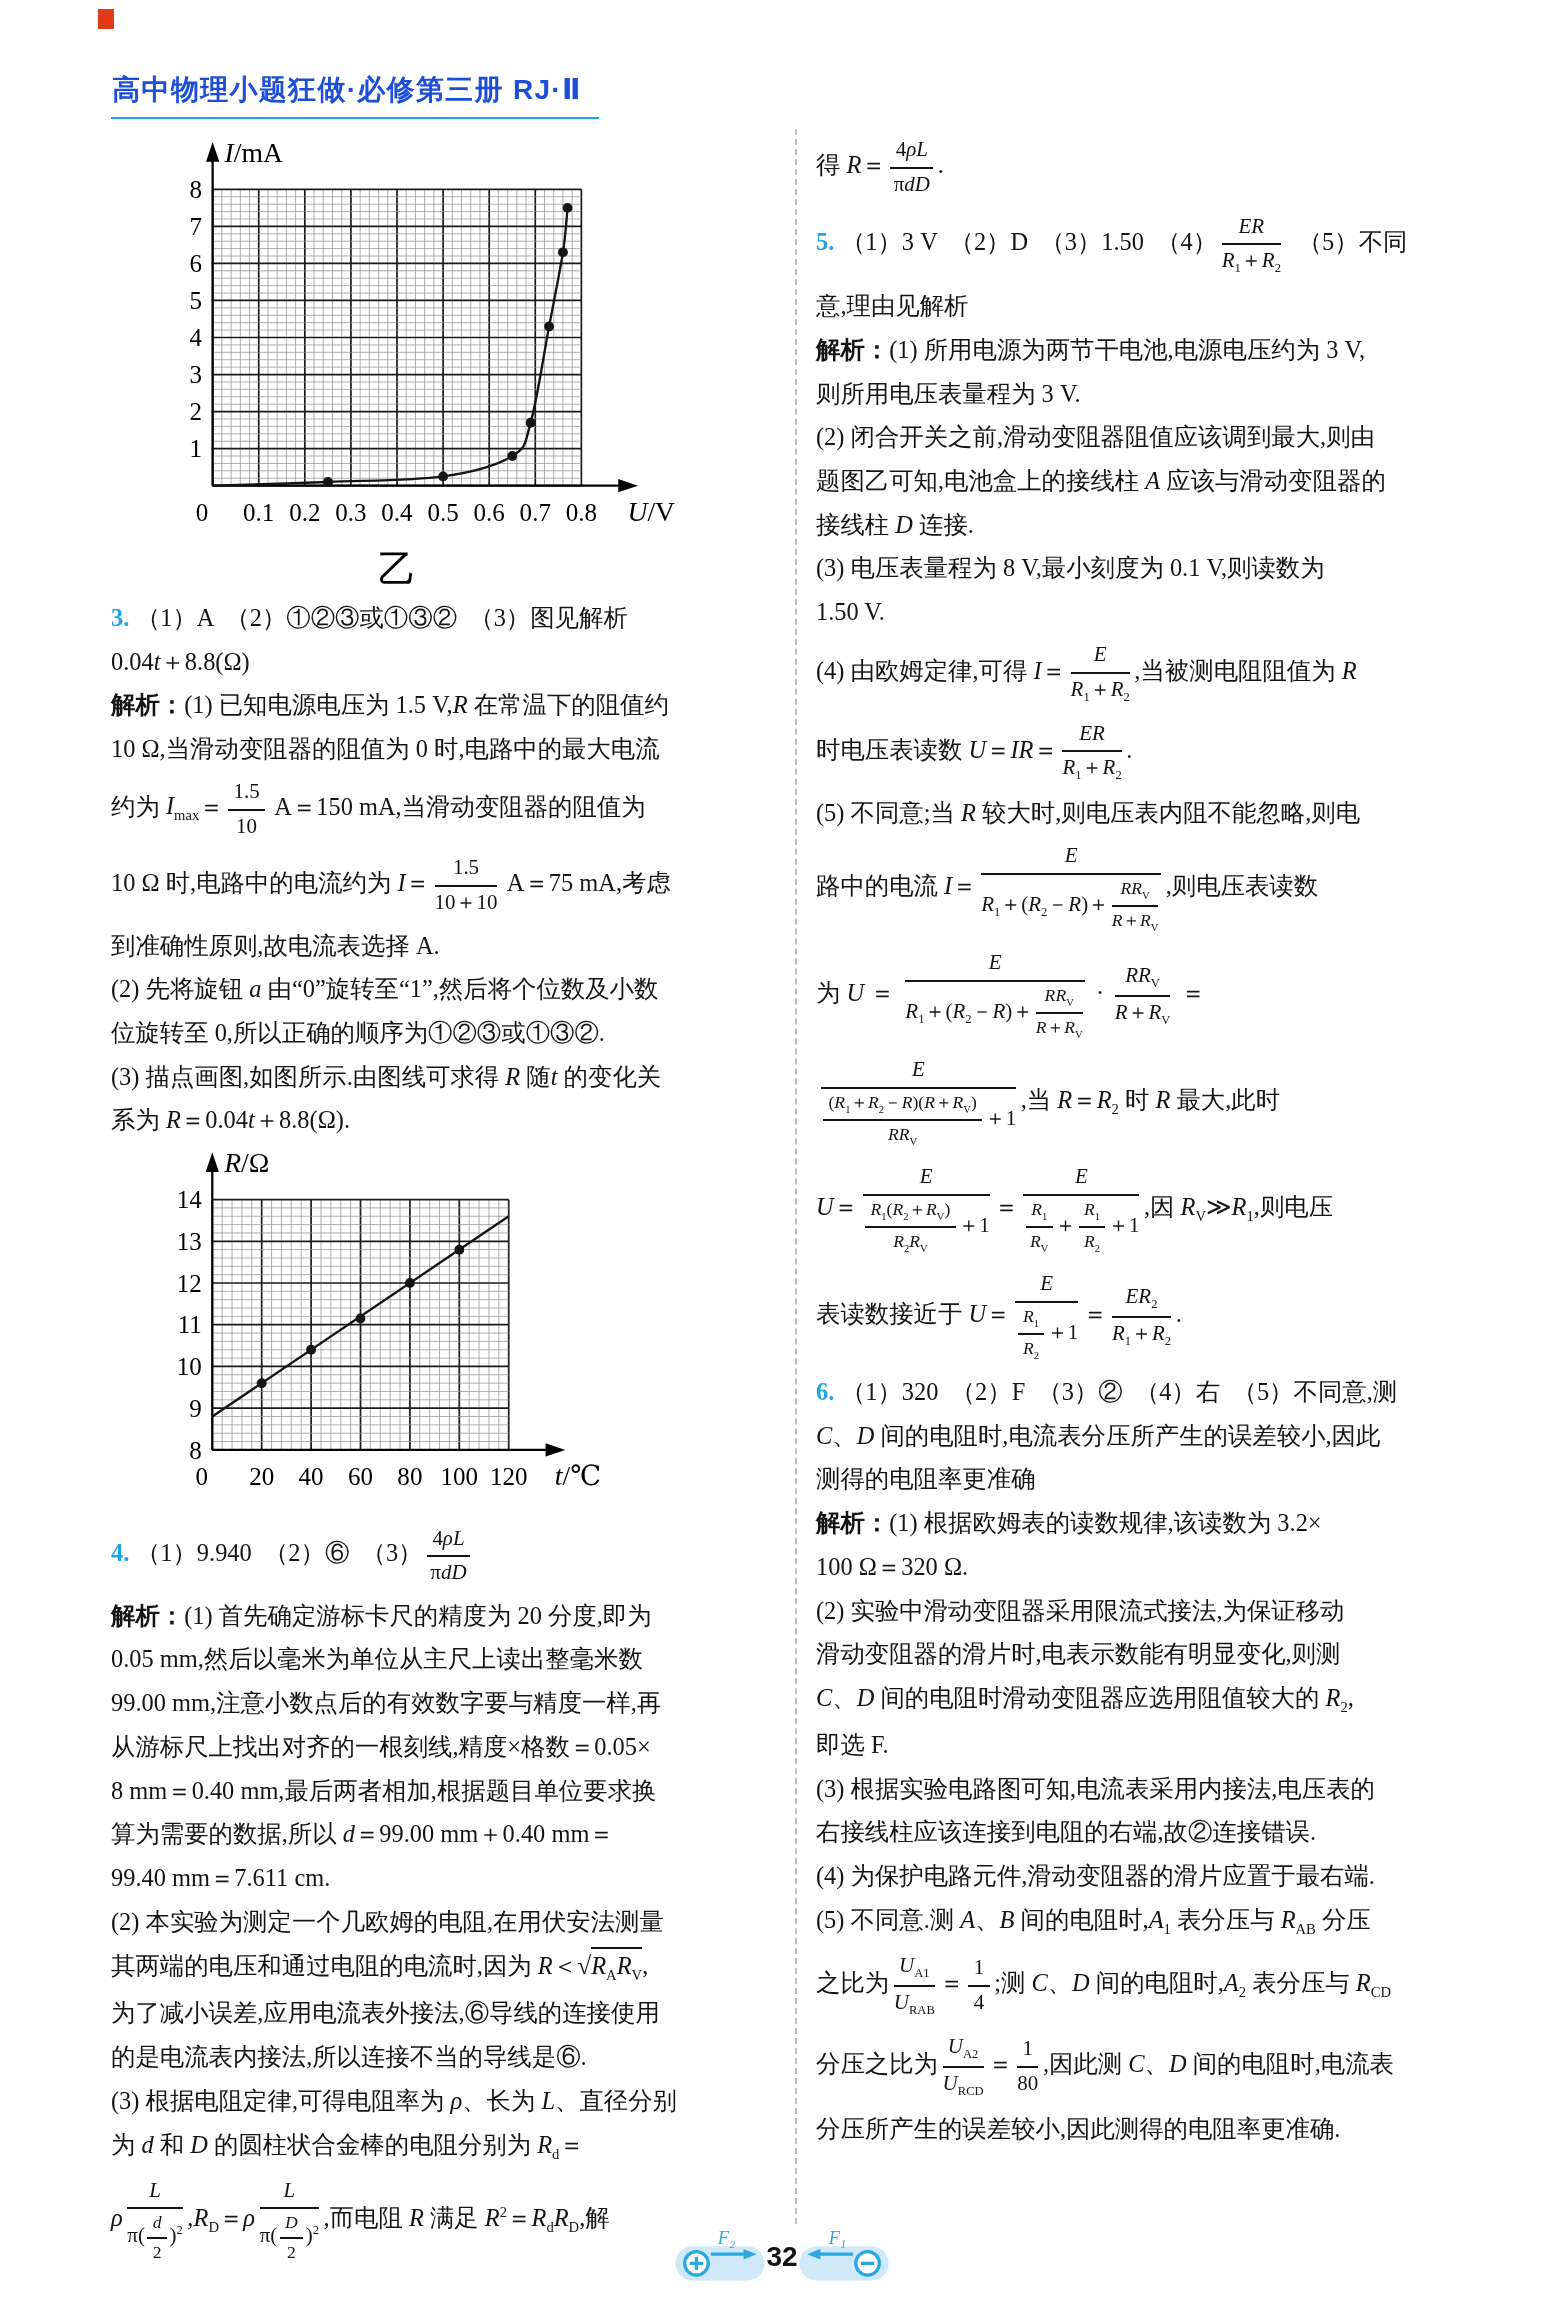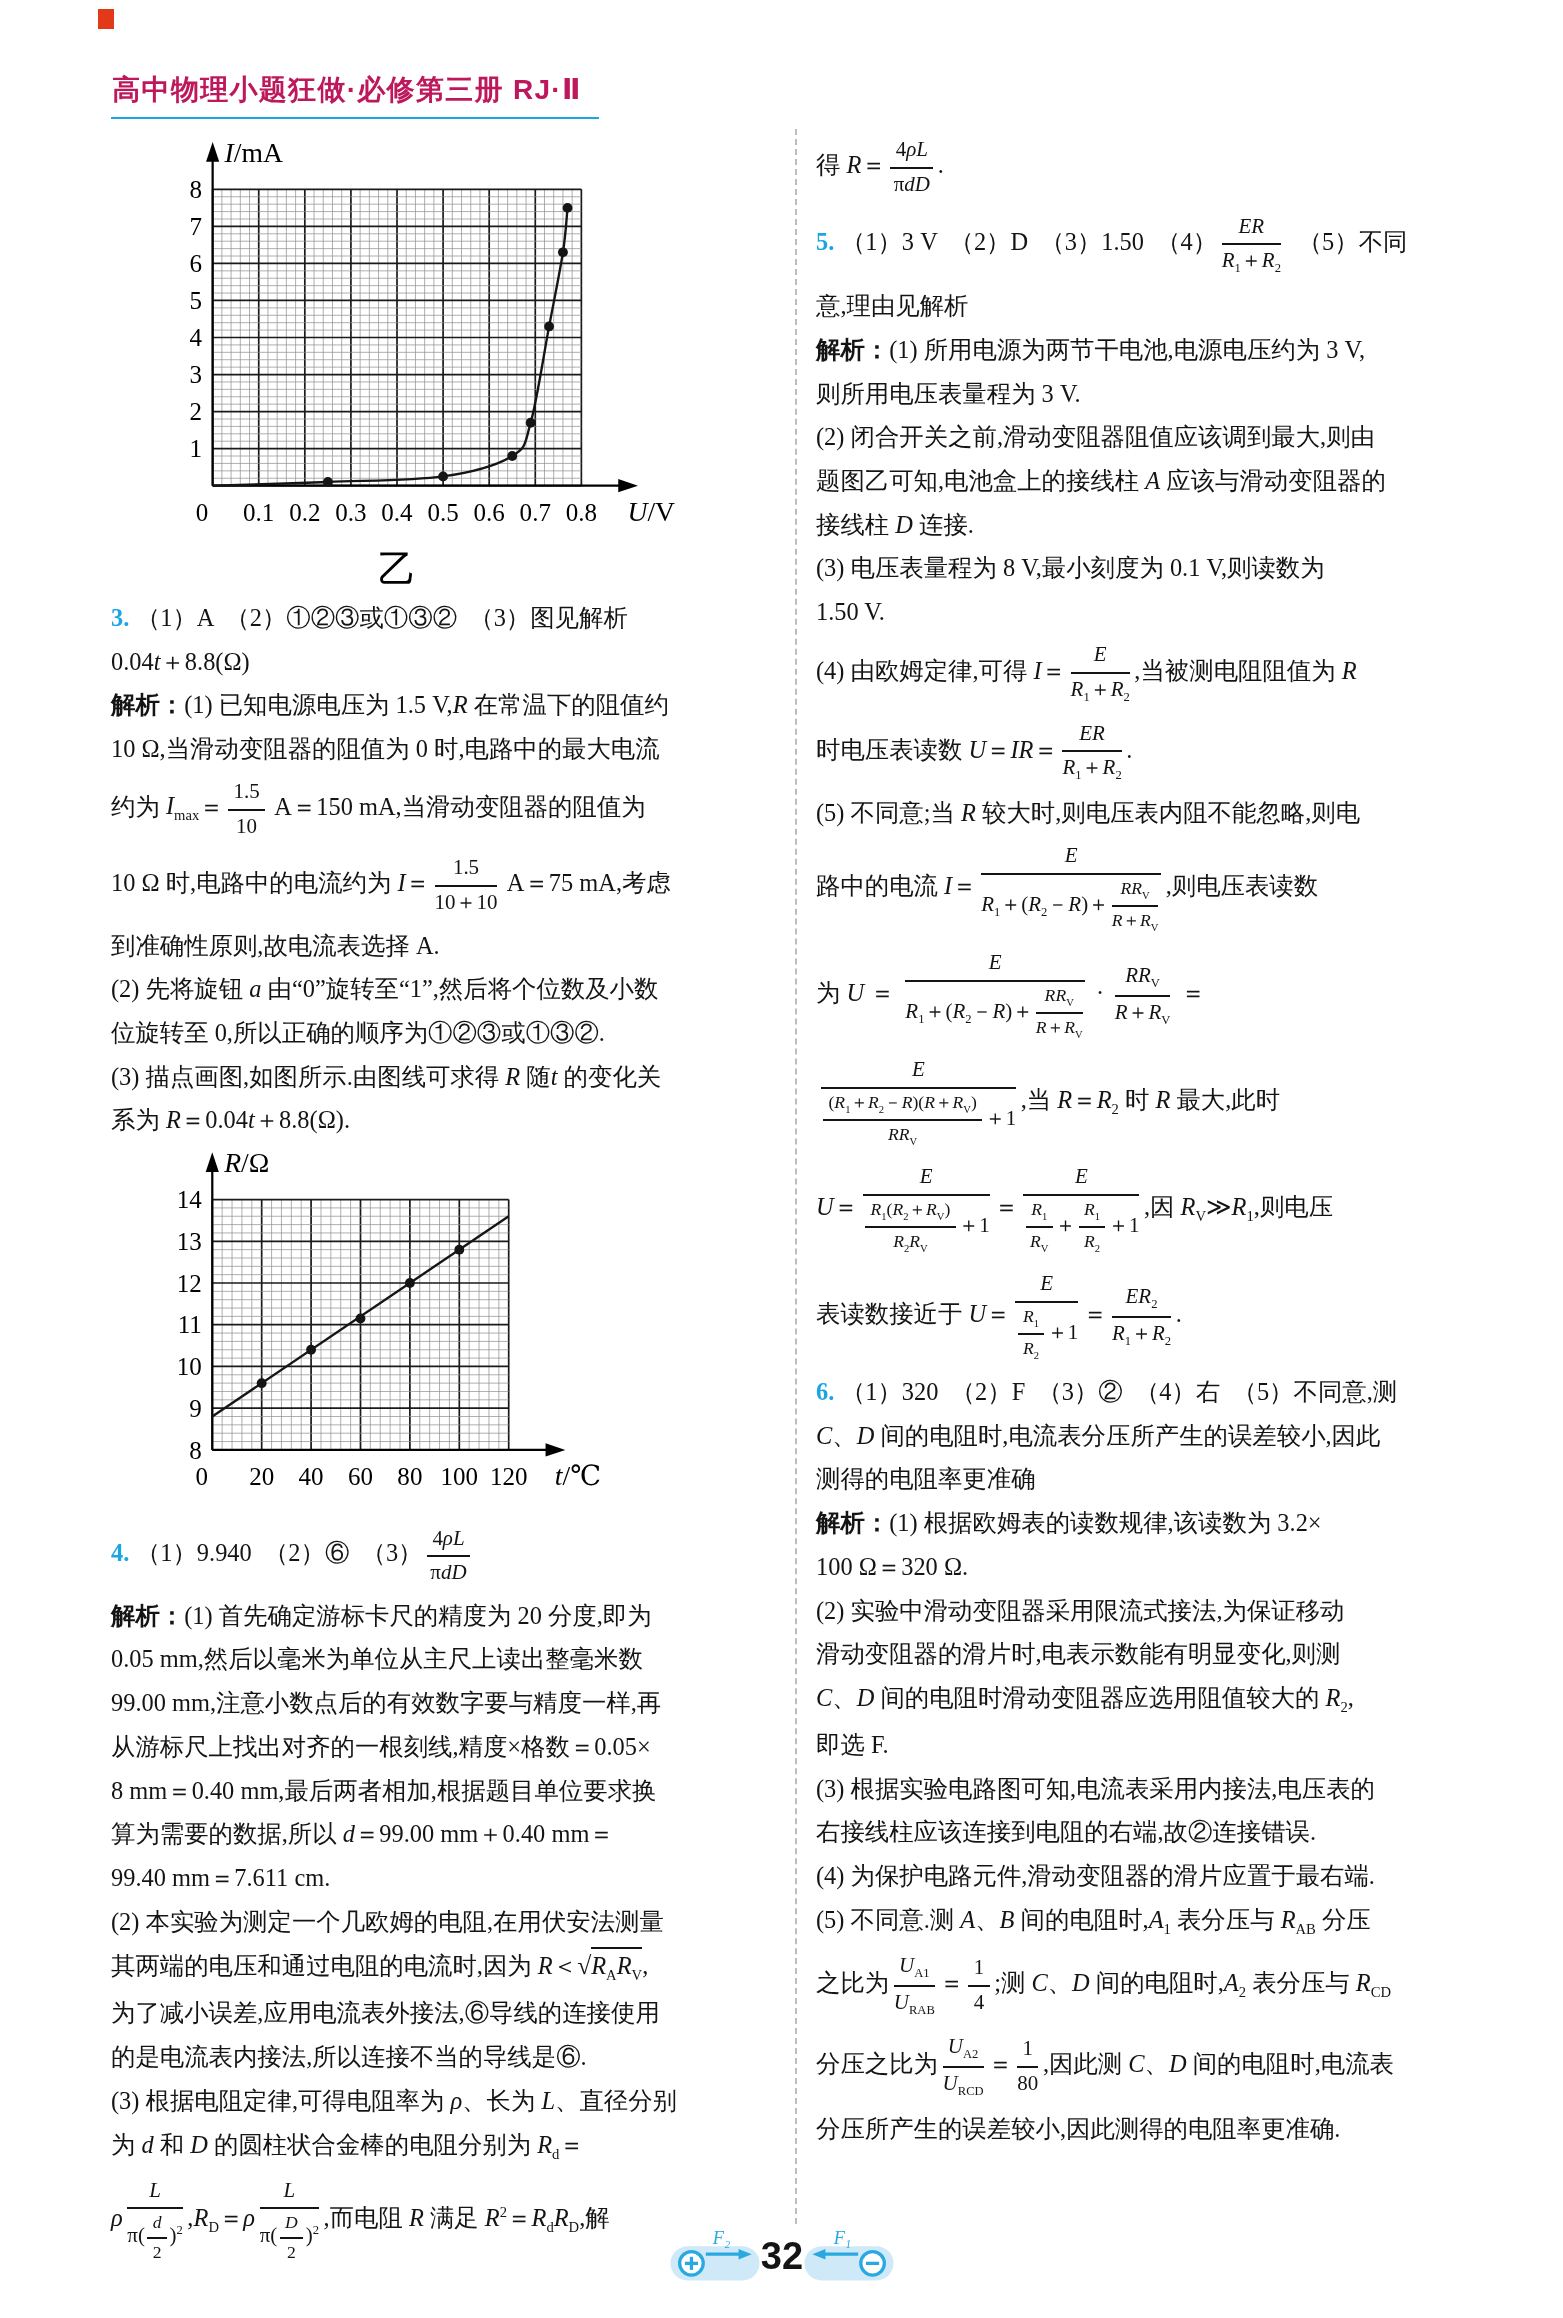--- a/index.html
+++ b/index.html
@@ -9,21 +9,21 @@
     background:#fff;
     overflow:hidden;
     font-family:"Liberation Serif","DejaVu Serif",serif;
     color:#141414;
   }
   .red-mark{position:absolute;left:98px;top:9.2px;width:16px;height:20px;background:#e23a18;}
   .header{position:absolute;left:111px;top:71px;}
   .htitle{
     display:inline-block;
     font-family:"Liberation Sans","DejaVu Sans",sans-serif;
-    font-weight:bold;font-size:28px;color:#be185d;
+    font-weight:bold;font-size:28px;color:#1d4ed8;
     letter-spacing:1.3px;
     padding:0 17px 8px 1.3px;
     border-bottom:2.6px solid #1ba6e3;
   }
   .columns{position:absolute;top:135px;left:111px;display:flex;gap:36px;}
   .col{width:669px;}
   .col-right{width:667px;}
   .line{
     font-size:24.4px;line-height:1.3;
     margin-bottom:12px;
@@ -43,21 +43,21 @@
   .frac .frac{font-size:0.84em;margin:0 2.6px;}
   .sqrt{white-space:nowrap;}
   .sqrt .rad{font-size:1.05em;}
   .sqrt .radbar{border-top:2px solid #141414;padding-top:3px;}
   .chart{margin:2.6px 0 9.2px 42px;}
   .divider{position:absolute;left:795px;top:129px;height:2095px;border-left:2px dashed #bdbdbd;}
   .footer{
     position:absolute;left:0;right:0;top:2228px;
     display:flex;justify-content:center;align-items:center;gap:0;
   }
-  .pagenum{font-family:"Liberation Sans","DejaVu Sans",sans-serif;font-weight:bold;font-size:38px;color:#141414;}
+  .pagenum{font-family:"Liberation Sans","DejaVu Sans",sans-serif;font-weight:bold;font-size:28px;color:#141414;}
 </style>
 </head>
 <body>
 
 <div class="page">
 
   <div class="red-mark"></div>
 
   <div class="header">
     <span class="htitle">高中物理小题狂做·必修第三册 RJ·Ⅱ</span>

